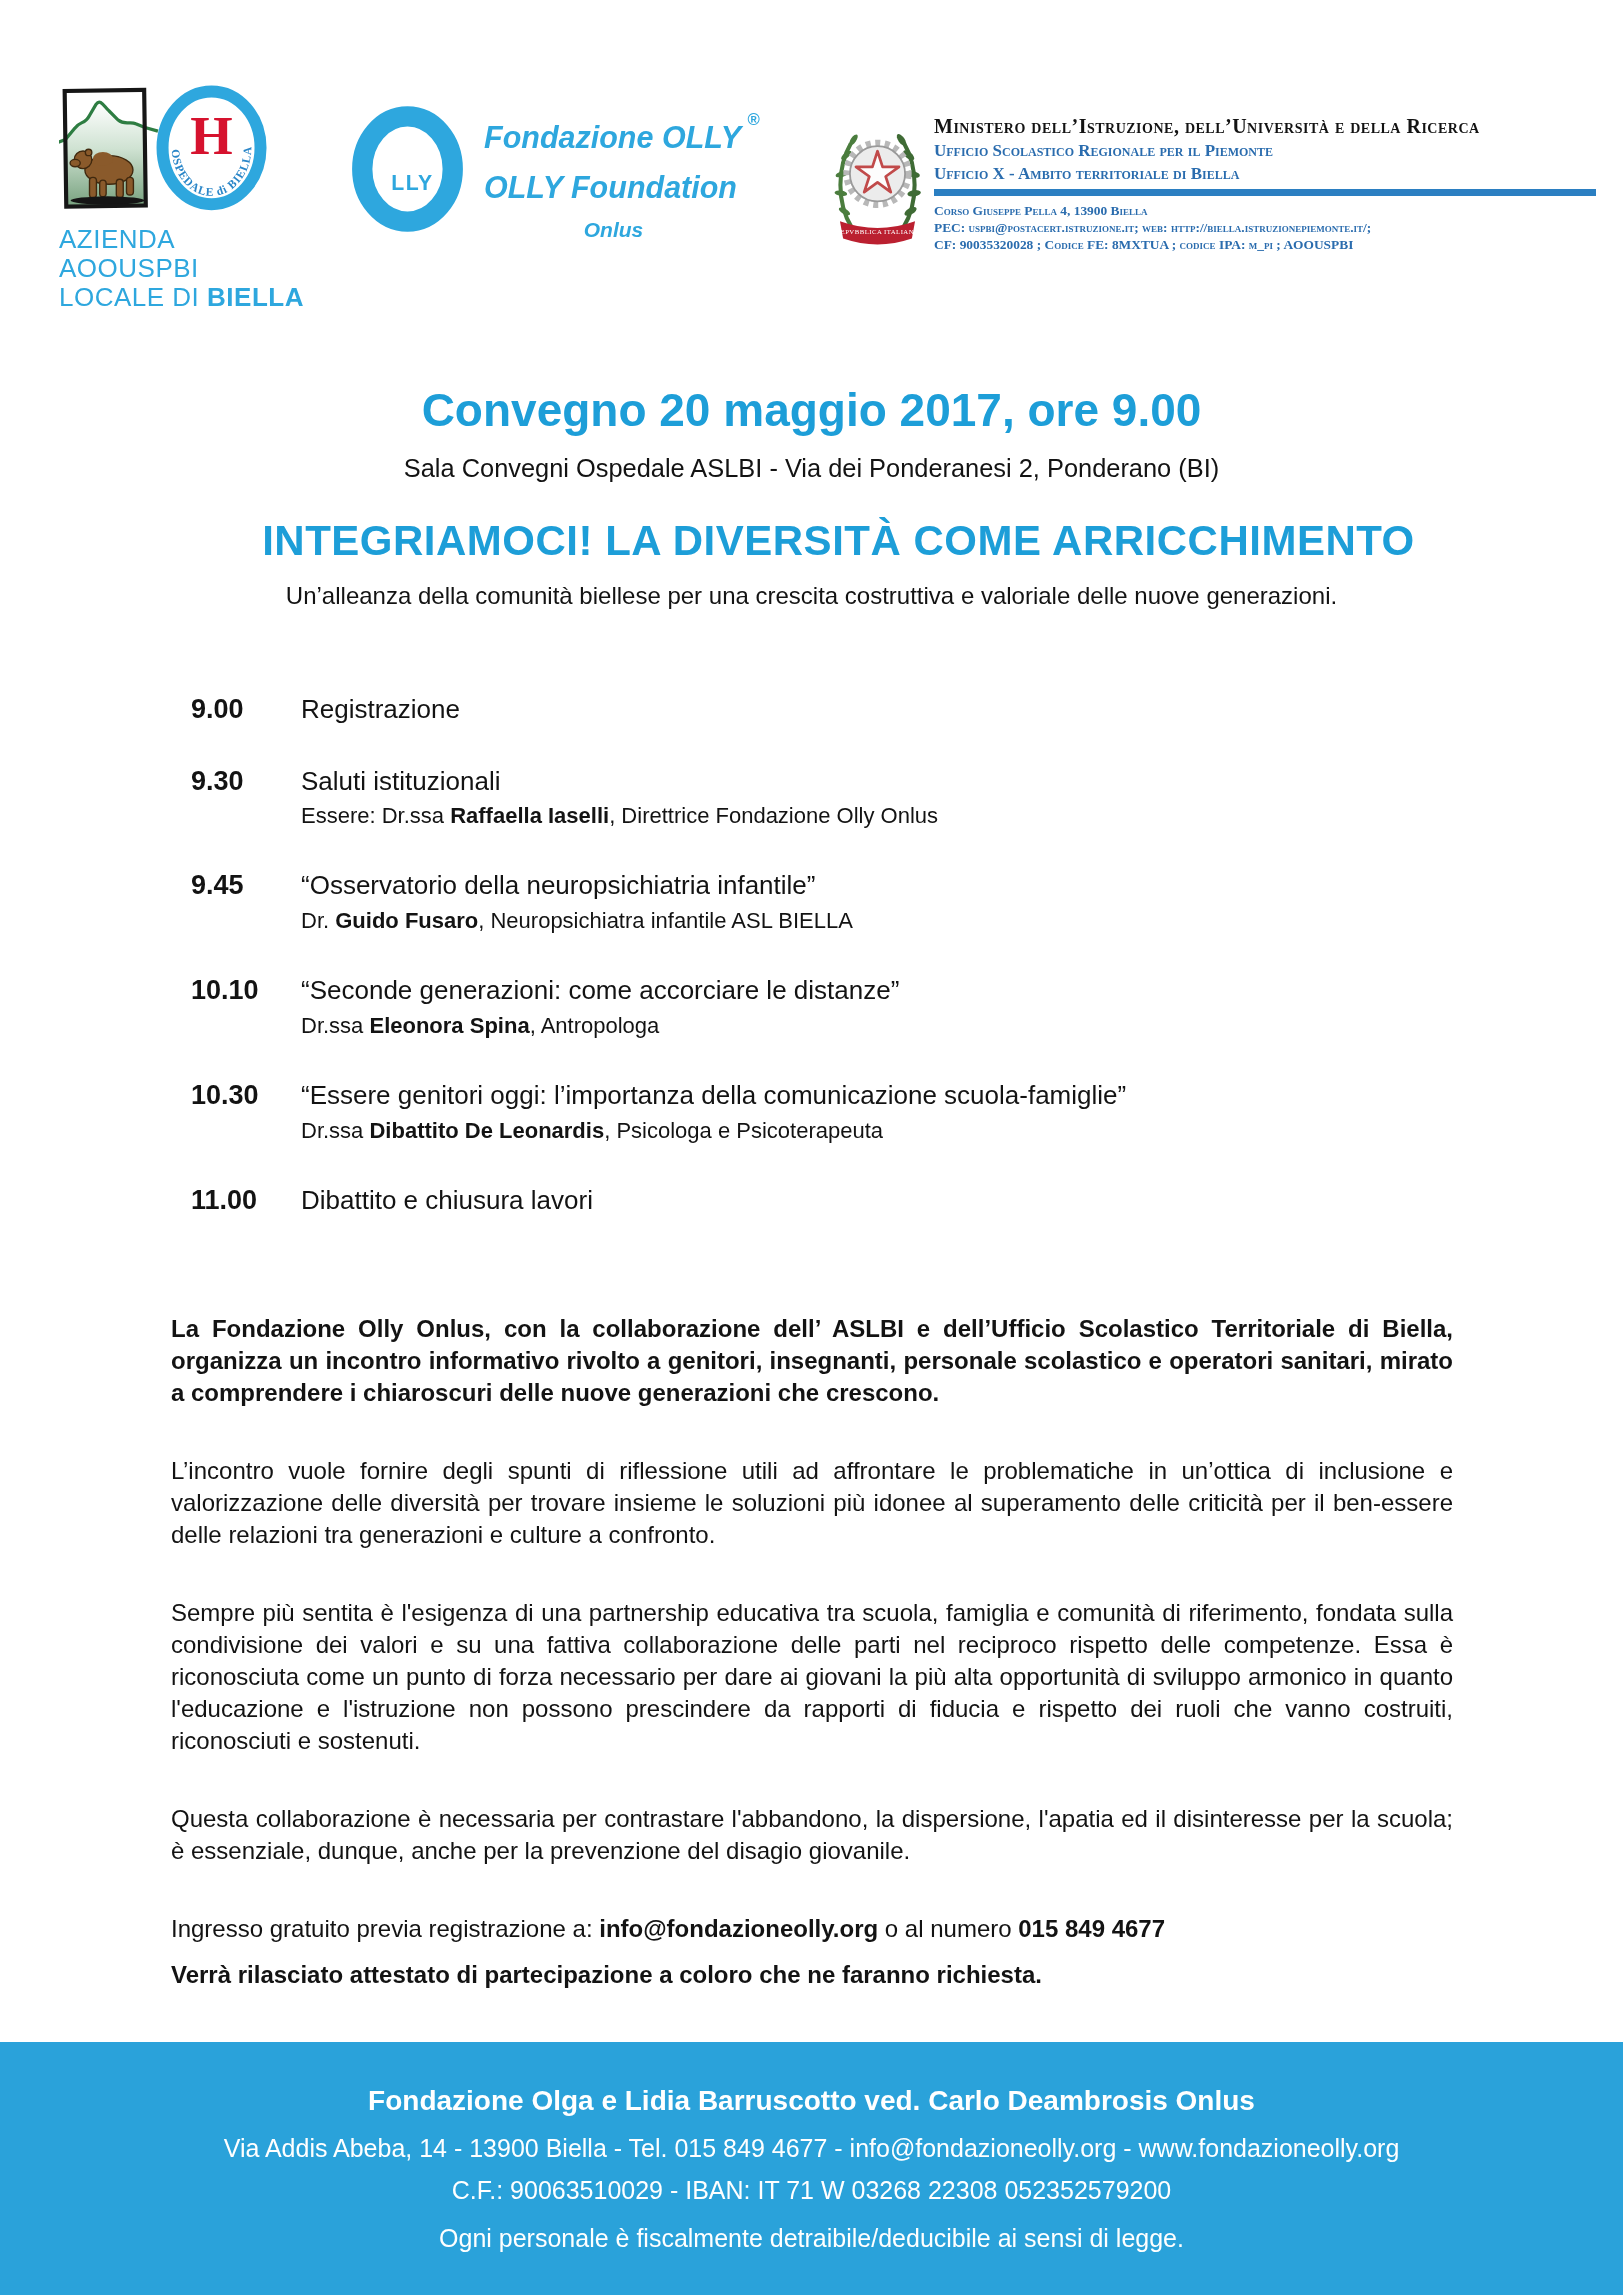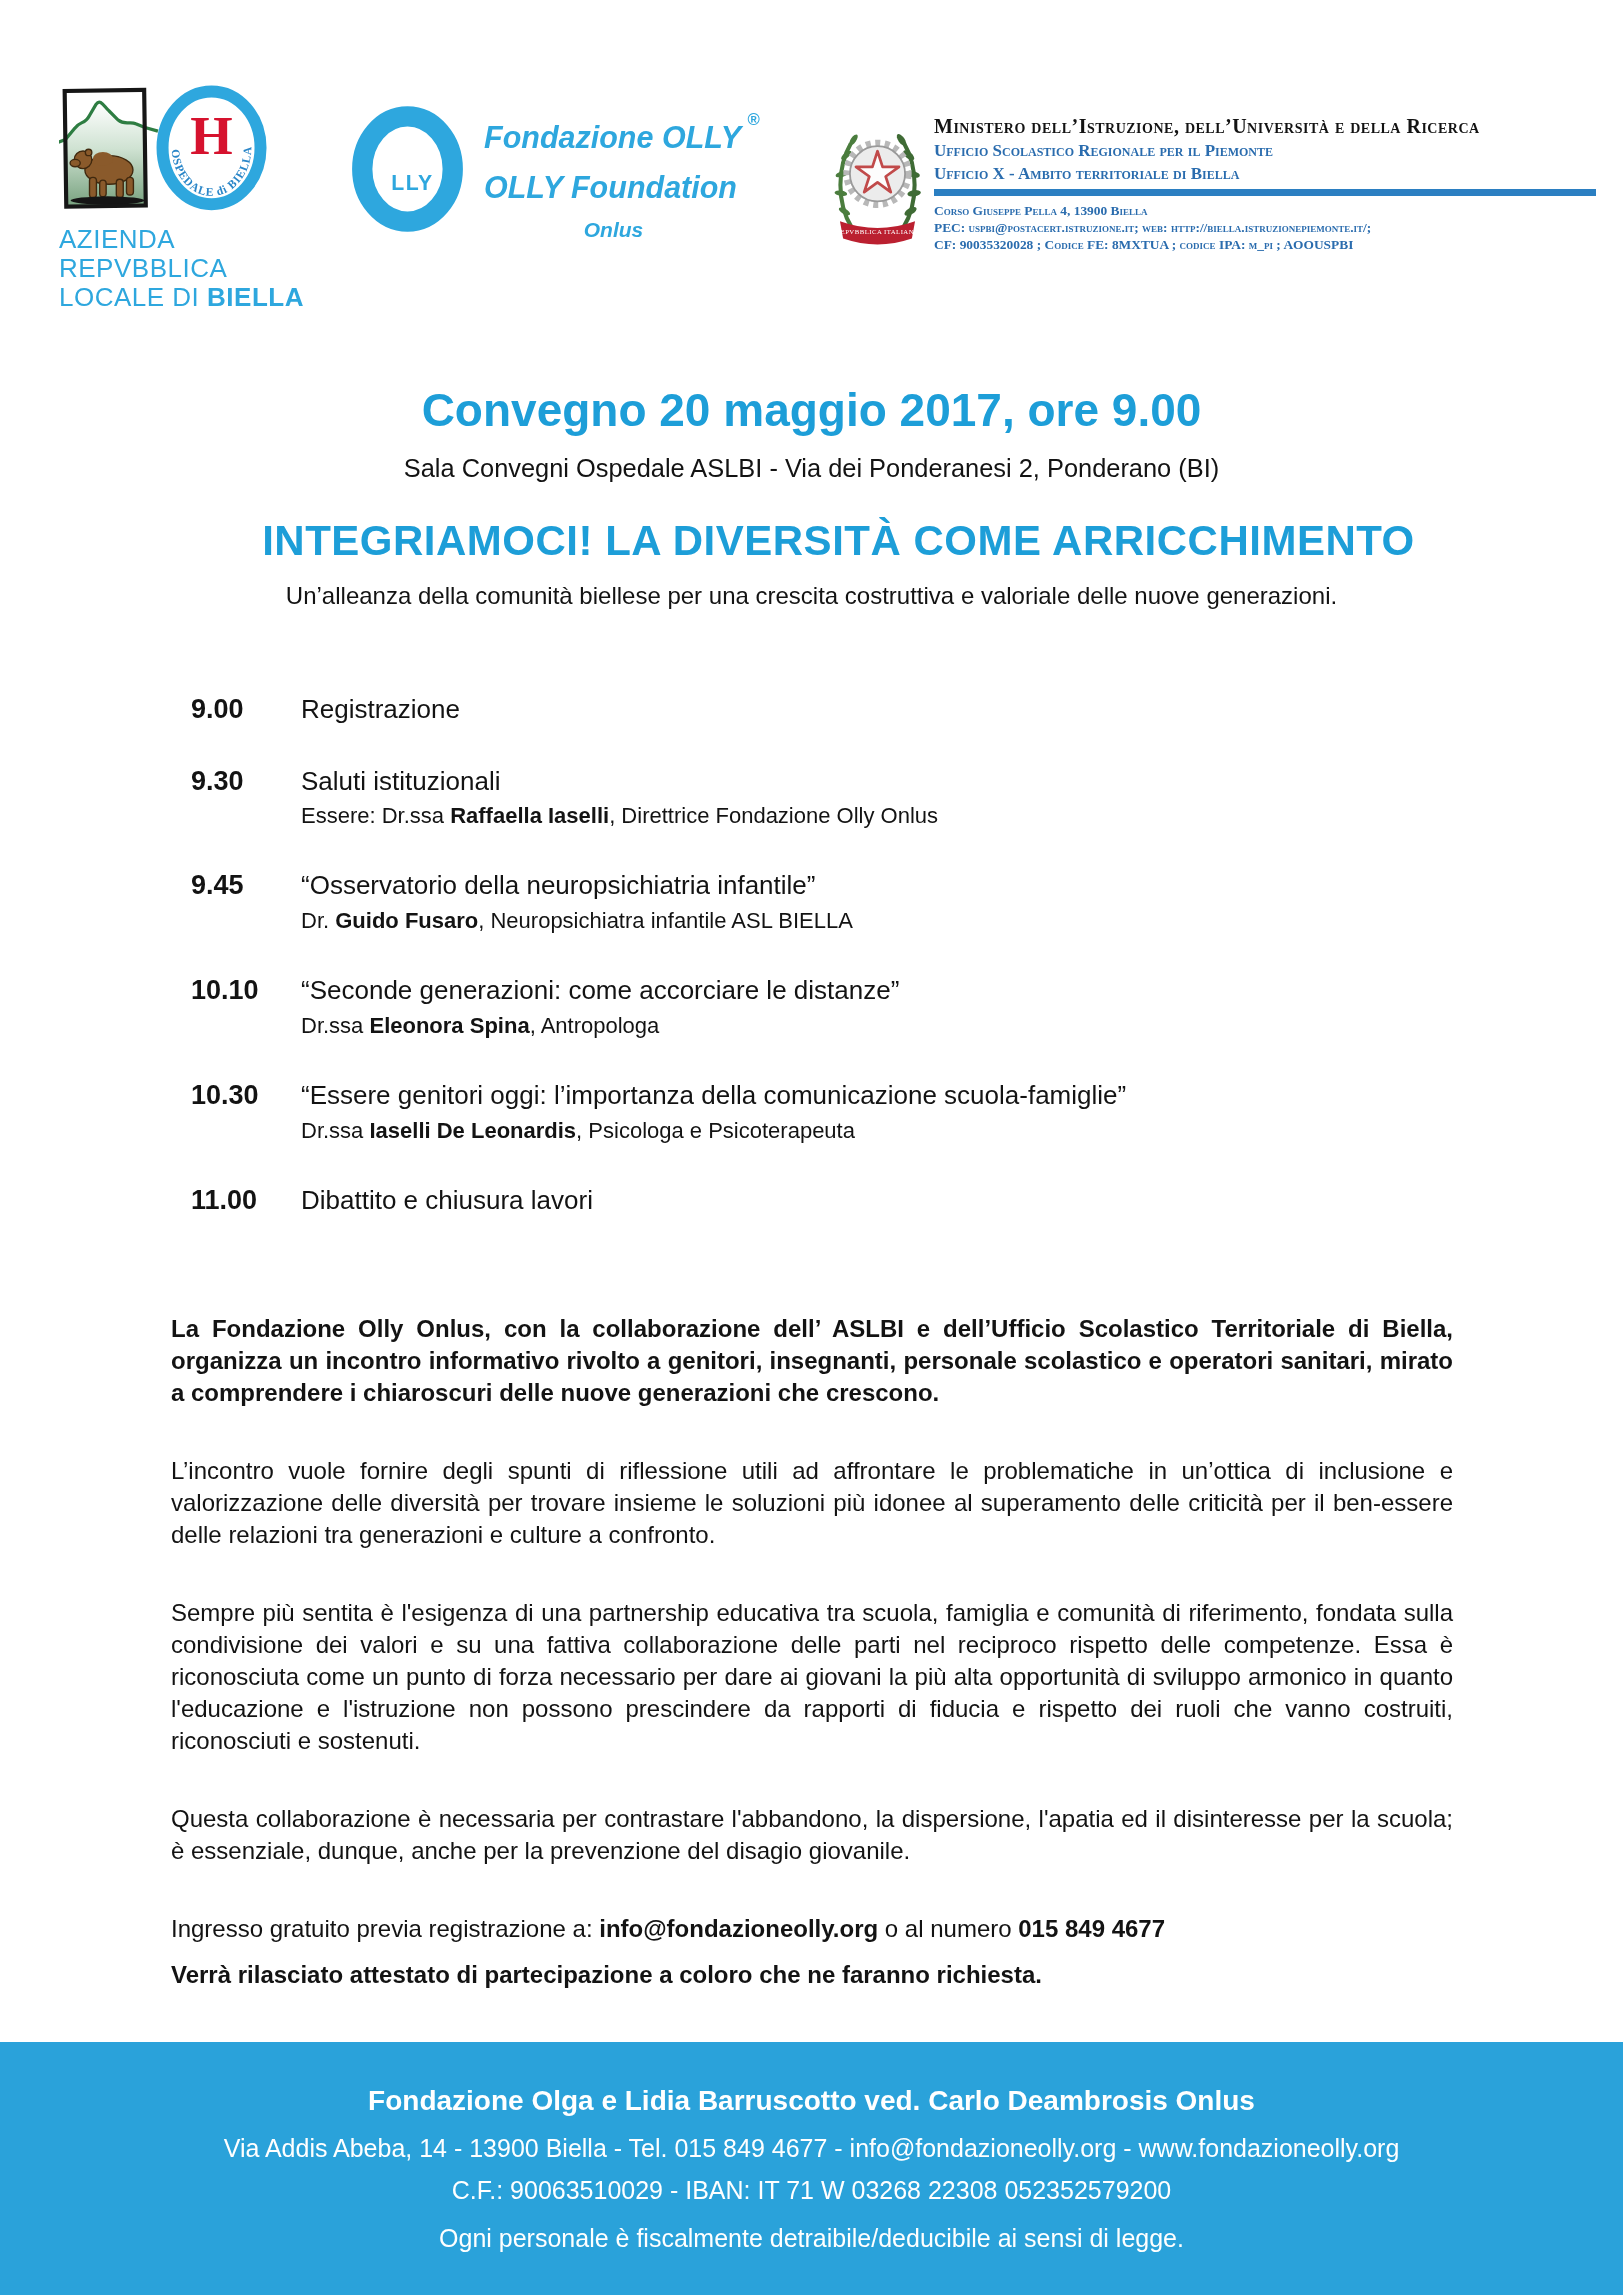--- a/index.html
+++ b/index.html
@@ -103,21 +103,21 @@
     <g>
       <ellipse cx="330" cy="138" rx="106" ry="122" fill="#ffffff" stroke="#2ea7de" stroke-width="26"></ellipse>
       <text x="330" y="152" text-anchor="middle" font-family="Liberation Serif, serif" font-weight="700" font-size="118" fill="#d6122e">H</text>
       <path id="aslarc" d="M 244,138 A 86,104 0 0 0 416,138" fill="none"></path>
       <text font-family="Liberation Serif, serif" font-size="25" font-weight="600" fill="#2a86c8" letter-spacing="2">
         <textPath href="#aslarc" startOffset="4"><tspan>OSPEDALE di BIELLA</tspan></textPath>
       </text>
     </g>
   </svg>
   <div class="asl-caption">
-    <div>AZIENDA REPVBBLICA</div>
+    <div>AZIENDA AOOUSPBI</div>
     <div><span>LOCALE DI </span><span class="b">BIELLA</span></div>
   </div>
 
   <svg class="olly-ring" viewBox="0 0 262 294">
     <ellipse cx="131" cy="147" rx="98" ry="114" fill="none" stroke="#2ea7de" stroke-width="44"></ellipse>
     <text x="96" y="192" font-family="Liberation Sans, sans-serif" font-weight="700" font-size="46" fill="#2ea7de" letter-spacing="3">LLY</text>
   </svg>
   <div class="olly-text">
     <div class="olly-line"><span>Fondazione OLLY</span><span class="olly-reg">®</span></div>
     <div class="olly-line olly-line2">OLLY Foundation</div>
@@ -193,21 +193,21 @@
         <div class="sched-time">10.10</div>
         <div class="sched-body">
           <div class="sched-title">“Seconde generazioni: come accorciare le distanze”</div>
           <div class="sched-detail"><span>Dr.ssa </span><span class="b">Eleonora Spina</span><span>, Antropologa</span></div>
         </div>
       </div>
       <div class="sched-row">
         <div class="sched-time">10.30</div>
         <div class="sched-body">
           <div class="sched-title">“Essere genitori oggi: l’importanza della comunicazione scuola-famiglie”</div>
-          <div class="sched-detail"><span>Dr.ssa </span><span class="b">Iaselli De Leonardis</span><span>, Psicologa e Psicoterapeuta</span></div>
+          <div class="sched-detail"><span>Dr.ssa </span><span class="b">Dibattito De Leonardis</span><span>, Psicologa e Psicoterapeuta</span></div>
         </div>
       </div>
       <div class="sched-row">
         <div class="sched-time">11.00</div>
         <div class="sched-body">
           <div class="sched-title">Dibattito e chiusura lavori</div>
         </div>
       </div>
     </div>
 

